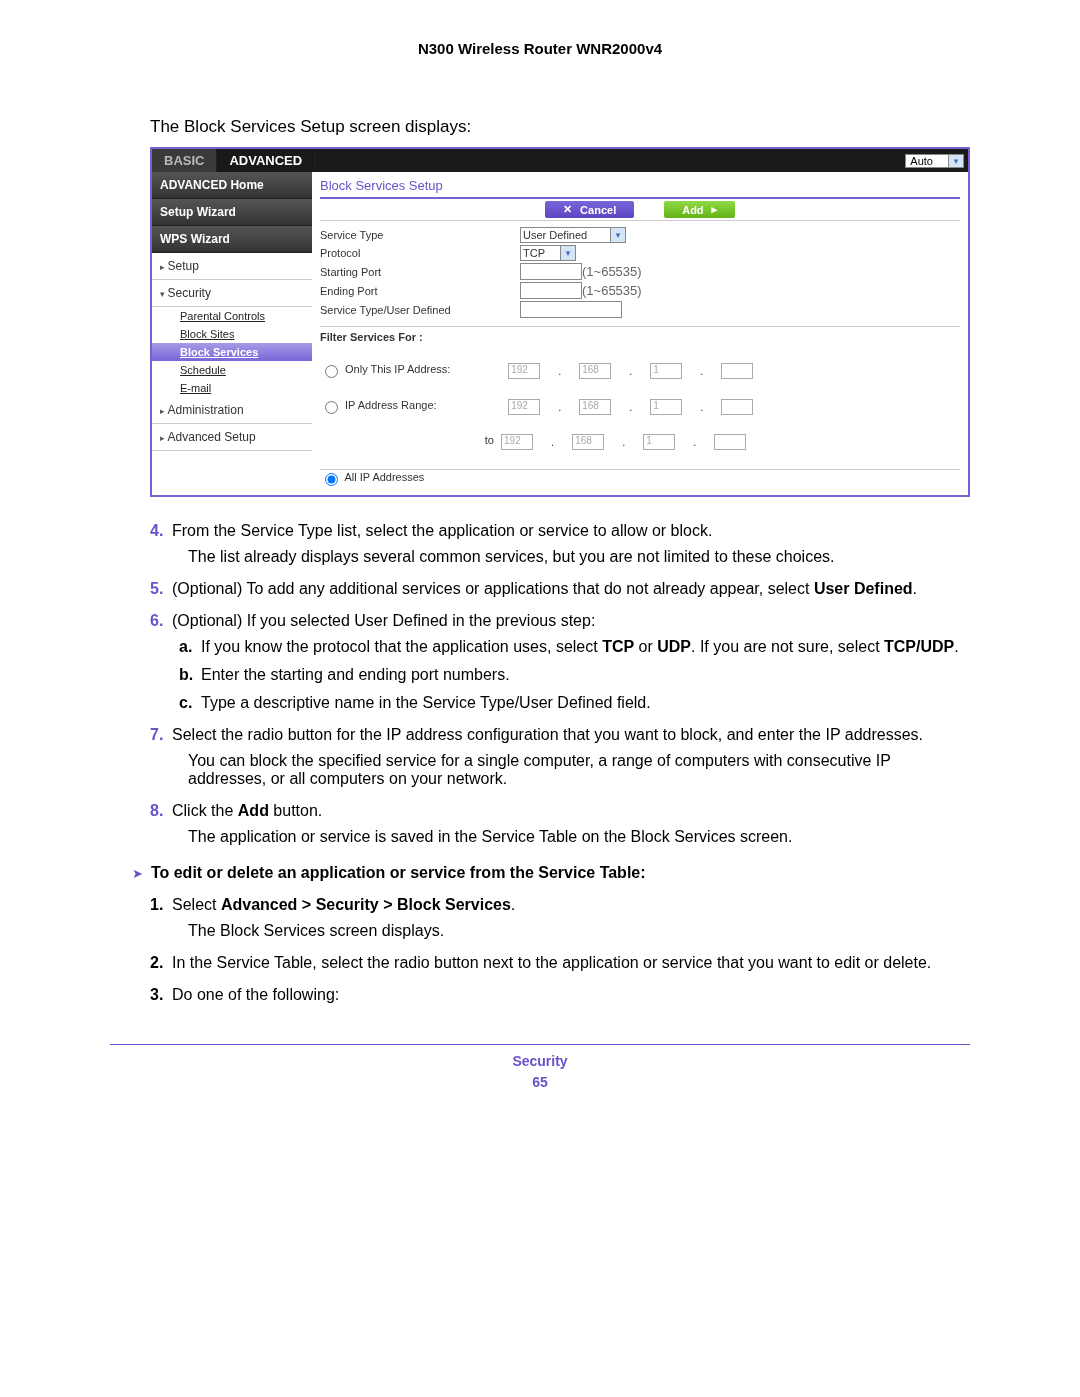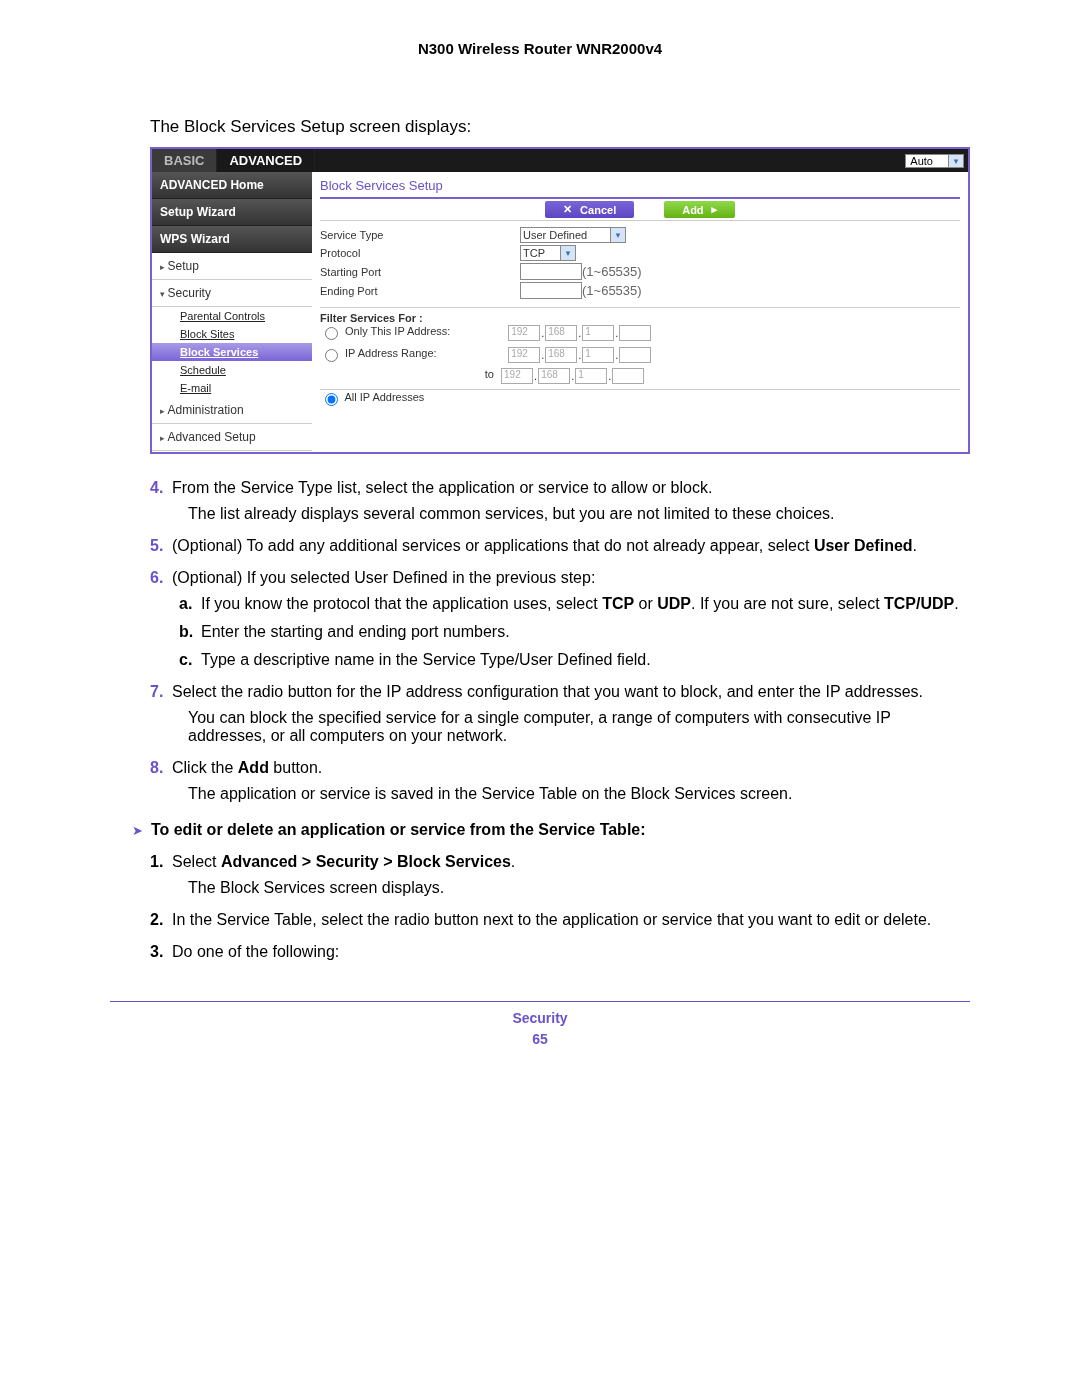--- a/index.html
+++ b/index.html
@@ -26,24 +26,24 @@
   .btn-row{display:flex;justify-content:center;gap:30px;border-top:2px solid #7a5fcf;border-bottom:1px solid #ccc;padding:2px 0;margin-bottom:6px}
   .btn{border-radius:2px;font-size:11px;font-weight:bold;padding:2px 18px;display:flex;align-items:center;gap:8px}
   .btn-cancel{background:linear-gradient(#7a65d8,#5d45c2);color:#fff}
   .btn-add{background:linear-gradient(#8fd948,#64b314);color:#fff}
   .form-row{display:flex;align-items:center;margin:2px 0}
   .form-label{width:200px}
   .select-box{border:1px solid #888;background:#fff;font-size:11px;padding:1px 2px;position:relative;display:inline-block}
   .txt-input{border:1px solid #888;background:#fff;height:15px;width:60px;display:inline-block;vertical-align:middle}
   .hint{font-size:13px;color:#666;margin-left:0}
   .section-label{font-weight:bold;margin-top:8px;border-top:1px solid #ccc;padding-top:4px}
-  .ip-boxes{display:inline-flex;gap:1px;align-items:center}
+  .ip-boxes{display:inline-flex;gap:18px;align-items:center}
   .ip-box{border:1px solid #aaa;background:#fff;width:28px;height:14px;font-size:10px;color:#aaa;padding-left:2px}
   .radio{vertical-align:middle;margin-right:4px}
-  .radio-row{margin:0 0 5px 0}
+  .radio-row{margin:19px 0 5px 0}
   .ol{margin:0 0 0 40px;padding:0}
   .ol li{margin-bottom:14px}
   .ol-num{color:#6b52c9;font-weight:bold;display:inline-block;width:22px}
   .ol-num-black{color:#000;font-weight:bold;display:inline-block;width:22px}
   .li-text{display:inline}
   .li-body{margin-left:38px;margin-top:8px}
   .sub-ol{margin:8px 0 0 29px;padding:0}
   .sub-ol li{margin-bottom:10px}
   .sub-let{font-weight:bold;display:inline-block;width:22px}
   .bold{font-weight:bold}
@@ -112,20 +112,24 @@
         <div class="form-row">
             <div class="form-label">Starting Port</div>
           <span class="txt-input"></span>
             <span class="hint">(1~65535)</span>
         </div>
         <div class="form-row">
             <div class="form-label">Ending Port</div>
           <span class="txt-input"></span>
             <span class="hint">(1~65535)</span>
         </div>
+        <div class="form-row">
+            <div class="form-label">Service Type/User Defined</div>
+          <span class="txt-input" style="width:100px"></span>
+        </div>
 
         <div class="section-label">Filter Services For :</div>
 
         <div class="radio-row">
           <input type="radio" class="radio" style="">
           <span style="display:inline-block;width:160px">Only This IP Address:</span>
           <span class="ip-boxes">
             <span class="ip-box">192</span>.
             <span class="ip-box">168</span>.
             <span class="ip-box">1</span>.

